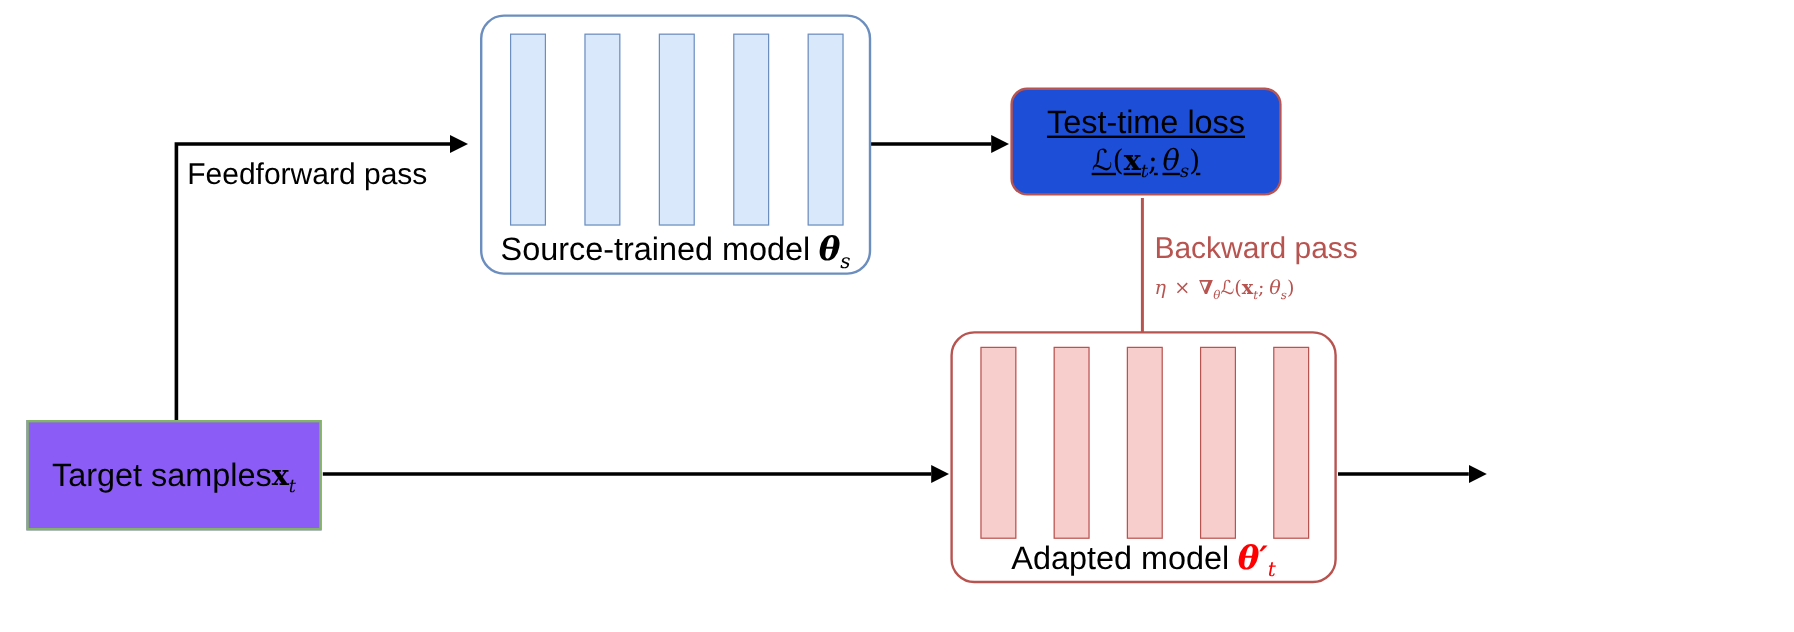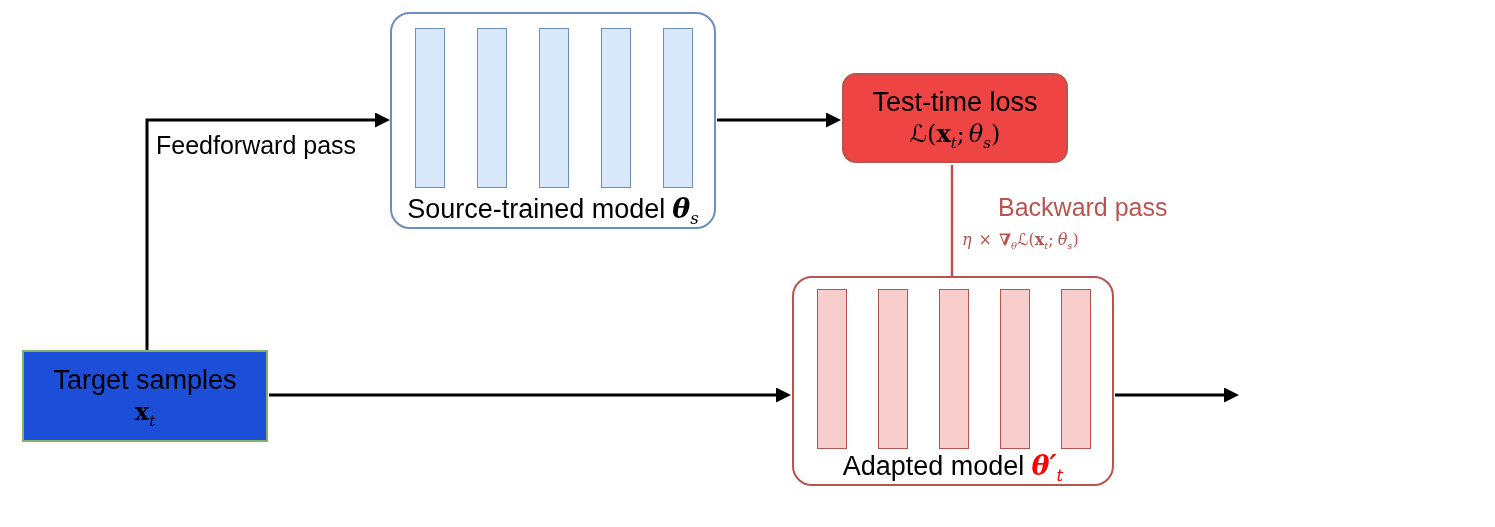--- a/index.html
+++ b/index.html
@@ -6,47 +6,48 @@
   .canvas {
     position:relative; width:1495px; height:527px; background:#ffffff;
     font-family:"Liberation Sans", sans-serif; color:#000; overflow:hidden;
   }
   svg.edges { position:absolute; left:0; top:0; }
 
   .box { position:absolute; box-sizing:border-box; }
 
   
   .model-box { background:#ffffff; border-radius:20px; }
-  .model-box.src  { left:390px; top:12px;  width:326px; height:217px; border:2px solid #6c8ebf; }
+  .model-box.src  { left:400px; top:12px;  width:326px; height:217px; border:2px solid #6c8ebf; }
   .model-box.adp  { left:792px; top:276px; width:322px; height:210px; border:2px solid #b85450; }
 
   .bars { position:absolute; left:23px; right:21px; display:flex; justify-content:space-between; }
   .src .bars { top:14px; height:160px; }
   .adp .bars { top:11px; height:160px; }
   .bar { width:30px; box-sizing:border-box; border:1.5px solid; }
   .src .bar { background:#dae8fc; border-color:#6c8ebf; }
   .adp .bar { background:#f8cecc; border-color:#b85450; }
 
   .model-label {
     position:absolute; left:0; right:0; bottom:3px; text-align:center;
     font-size:27px; line-height:30px; white-space:nowrap;
   }
 
   
   .loss-box {
     left:842px; top:73px; width:226px; height:90px;
-    background:#ef4444; border:2px solid #b85450; border-radius:14px;
+    background:#1d4ed8; border:2px solid #b85450; border-radius:14px;
     display:flex; flex-direction:column; align-items:center; justify-content:center;
     padding-top:1px;
+    text-decoration:underline;
   }
 
   
   .green-box {
-    background:#1d4ed8; border:2px solid #82b366;
-    display:flex; flex-direction:column; align-items:center; justify-content:center;
+    background:#8b5cf6; border:2px solid #82b366;
+    display:flex; flex-direction:row; align-items:center; justify-content:center;
   }
   .green-box.target { left:22px;   top:350px; width:246px; height:92px; }
   .green-box.pred   { left:1240px; top:348px; width:230px; height:92px; }
 
   .node-title { font-size:27px; line-height:31px; }
   .math-line  { font-size:24px; line-height:32px; font-family:"DejaVu Serif","DejaVu Sans",serif; }
 
   
   .m   { font-family:"DejaVu Serif","DejaVu Sans",serif; }
   .mi  { font-style:italic; }
@@ -55,21 +56,21 @@
     font-family:"DejaVu Serif","DejaVu Sans",serif; font-style:italic;
     font-size:0.62em; line-height:0;
   }
   .gap-l { margin-left:7px; }
   .gap-s { margin-left:4px; }
 
   
   .edge-label { position:absolute; white-space:nowrap; }
   .ff-label { left:156px; top:131px; font-size:25px; }
   .bw-label { left:962px; top:193px; color:#b85450; }
-  .bw-label .bw-title { font-size:25px; line-height:28px;margin-left:36px; }
+  .bw-label .bw-title { font-size:25px; line-height:28px; }
   .bw-label .bw-math  { font-size:16px; margin-top:9px; }
 
   .red-param { color:#ff0000; }
 </style>
 </head>
 <body>
 
 <div class="canvas">
 
   <svg class="edges" width="1495" height="527" viewBox="0 0 1495 527">

